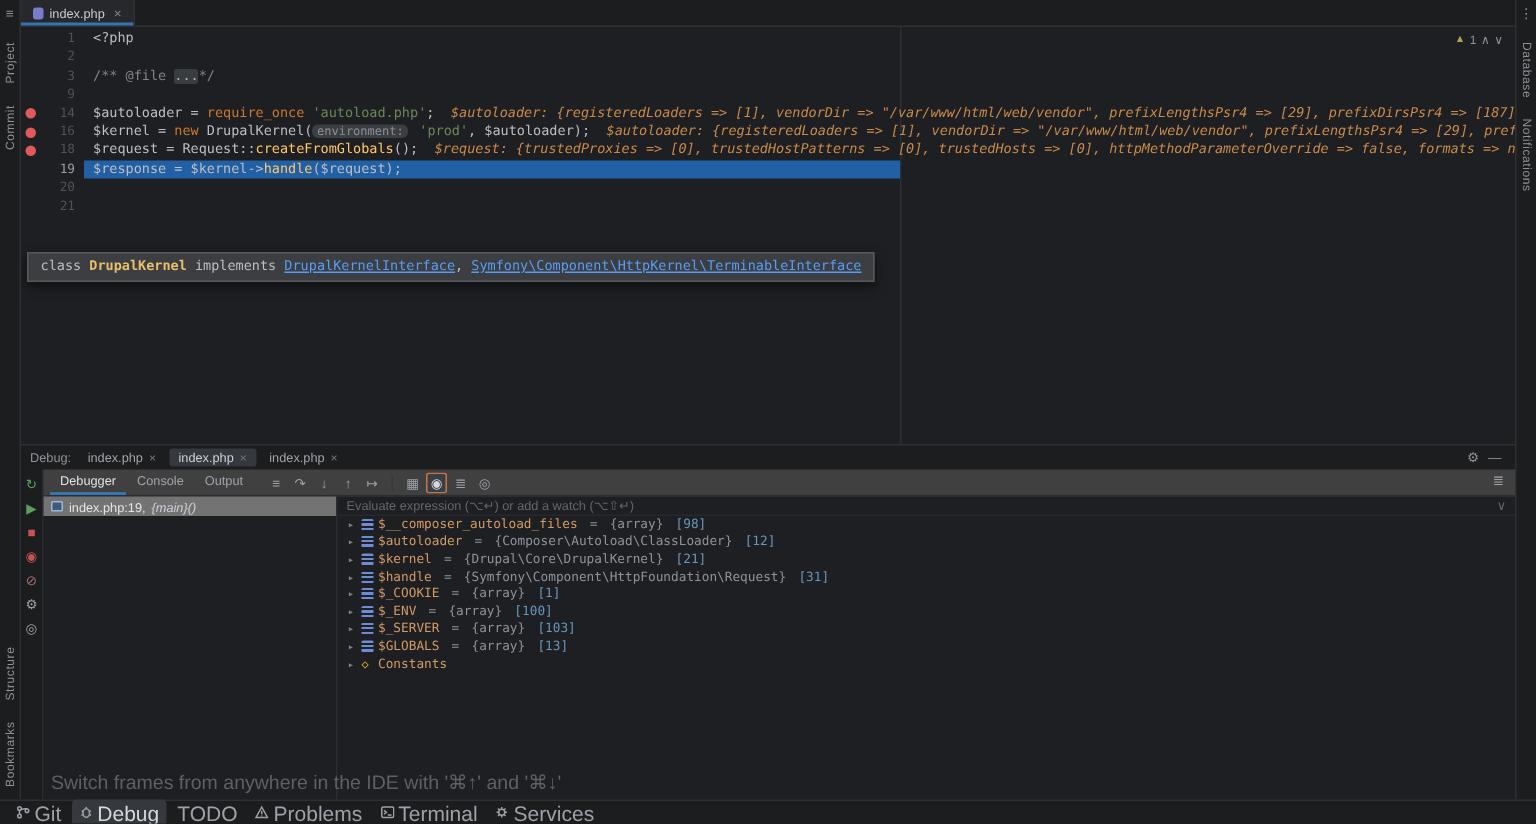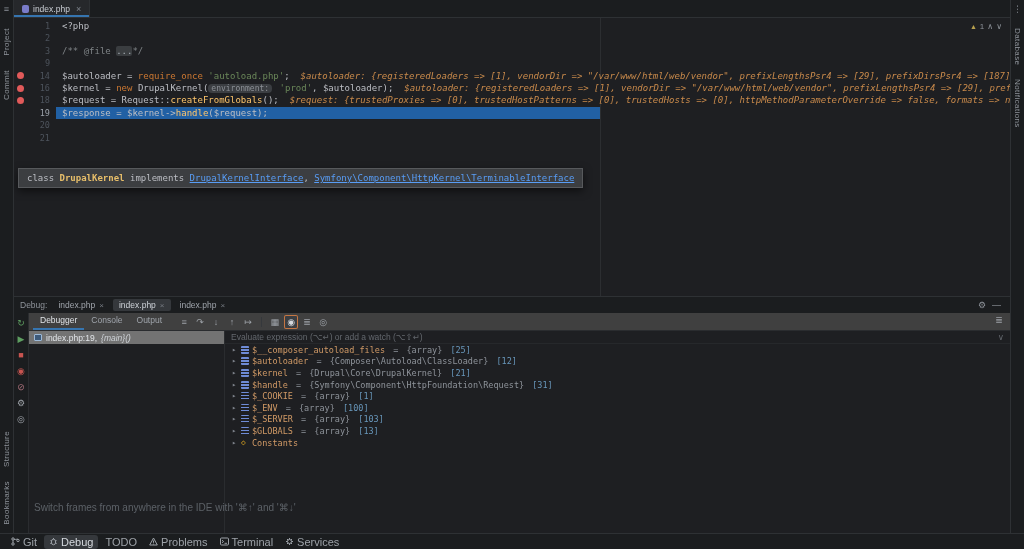--- a/index.html
+++ b/index.html
@@ -84,37 +84,37 @@
   .tico{width:14px;height:14px;display:flex;align-items:center;justify-content:center;color:#9da2a8;
         font-size:9px;border-radius:2px}
   .tico.active{background:#3b3e42;box-shadow:inset 0 0 0 1px #c57643;color:#d5d9de}
   .tsep{width:1px;height:10px;background:#35383c;margin:0 4px}
   .dsplit{flex:1;display:flex;min-height:0}
   .frames{width:196px;flex:0 0 196px;border-right:1px solid #2a2c2f;position:relative}
   .frame-row{height:13px;display:flex;align-items:center;gap:4px;padding:0 5px;font-size:8.5px;color:#bcc0c6}
   .frame-row.selected{background:#737373;color:#e2e5e9}
   .ficon{width:8px;height:7px;border:1px solid #9db9d8;border-radius:1px;background:#3d5a7a;flex:0 0 auto}
   .frame-row .fn{font-style:italic;color:#cdd1d6}
-  .fhint{position:absolute;left:5px;bottom:20px;font-size:10px;color:#5c6167;white-space:nowrap}
+  .fhint{position:absolute;left:5px;bottom:4px;font-size:13px;color:#5c6167;white-space:nowrap}
   .vars{flex:1;min-width:0;overflow:hidden;display:flex;flex-direction:column}
   .evalrow{height:13px;flex:0 0 13px;display:flex;align-items:center;padding:0 6px;color:#63676d;
            font-size:8.5px;border-bottom:1px solid #26282b}
   .vrow{height:11.6px;display:flex;align-items:center;gap:3px;padding-left:5px;font-size:8.5px;
         font-family:"DejaVu Sans Mono",monospace;white-space:pre}
   .chev{color:#7d828a;font-size:7px;width:8px;flex:0 0 8px;text-align:center}
   .vicon{width:8px;height:8px;flex:0 0 8px;border-radius:1px;
          background:repeating-linear-gradient(to bottom,#6e8bd6 0 1.5px,transparent 1.5px 3px)}
   .vicon.const{background:none;color:#d5a021;font-size:8px;line-height:8px;width:auto}
   .vname{color:#d19a66}
   .veq,.vtype{color:#8e939a}
   .vcount{color:#6897bb}
 
   
   .statusbar{height:16px;flex:0 0 16px;border-top:1px solid #2e3134;background:#1b1d1f;display:flex;
-             align-items:center;padding:0 6px;gap:2px;font-size:11px;color:#9da2a8}
+             align-items:center;padding:0 6px;gap:2px;font-size:14px;color:#9da2a8}
   .sitem{display:flex;align-items:center;gap:3px;padding:1px 5px;border-radius:3px}
   .sitem.active{background:#35383c;color:#d5d9de}
   .sitem svg{display:block}
 </style>
 </head>
 <body>
 
 <div class="app">
   <div class="top">
 
@@ -231,21 +231,21 @@
                   </div>
                 <div class="fhint">Switch frames from anywhere in the IDE with '⌘↑' and '⌘↓'</div>
               </div>
               <div class="vars">
                 <div class="evalrow">
                   <span>Evaluate expression (⌥↵) or add a watch (⌥⇧↵)</span>
                   <span class="flexspacer"></span>
                   <span>∨</span>
                 </div>
                 <div id="varlist">
-                    <div class="vrow"><span class="chev">▸</span><span class="vicon"></span><span class="vname">$__composer_autoload_files</span><span class="veq"> = </span><span class="vtype">{array} </span><span class="vcount">[25]</span></div>
+                    <div class="vrow"><span class="chev">▸</span><span class="vicon"></span><span class="vname">$__composer_autoload_files</span><span class="veq"> = </span><span class="vtype">{array} </span><span class="vcount">[98]</span></div>
                     <div class="vrow"><span class="chev">▸</span><span class="vicon"></span><span class="vname">$autoloader</span><span class="veq"> = </span><span class="vtype">{Composer\Autoload\ClassLoader} </span><span class="vcount">[12]</span></div>
                     <div class="vrow"><span class="chev">▸</span><span class="vicon"></span><span class="vname">$kernel</span><span class="veq"> = </span><span class="vtype">{Drupal\Core\DrupalKernel} </span><span class="vcount">[21]</span></div>
                     <div class="vrow"><span class="chev">▸</span><span class="vicon"></span><span class="vname">$handle</span><span class="veq"> = </span><span class="vtype">{Symfony\Component\HttpFoundation\Request} </span><span class="vcount">[31]</span></div>
                     <div class="vrow"><span class="chev">▸</span><span class="vicon"></span><span class="vname">$_COOKIE</span><span class="veq"> = </span><span class="vtype">{array} </span><span class="vcount">[1]</span></div>
                     <div class="vrow"><span class="chev">▸</span><span class="vicon"></span><span class="vname">$_ENV</span><span class="veq"> = </span><span class="vtype">{array} </span><span class="vcount">[100]</span></div>
                     <div class="vrow"><span class="chev">▸</span><span class="vicon"></span><span class="vname">$_SERVER</span><span class="veq"> = </span><span class="vtype">{array} </span><span class="vcount">[103]</span></div>
                     <div class="vrow"><span class="chev">▸</span><span class="vicon"></span><span class="vname">$GLOBALS</span><span class="veq"> = </span><span class="vtype">{array} </span><span class="vcount">[13]</span></div>
                     <div class="vrow"><span class="chev">▸</span><span class="vicon const">◇</span><span class="vname">Constants</span></div>
                   </div>
               </div>

